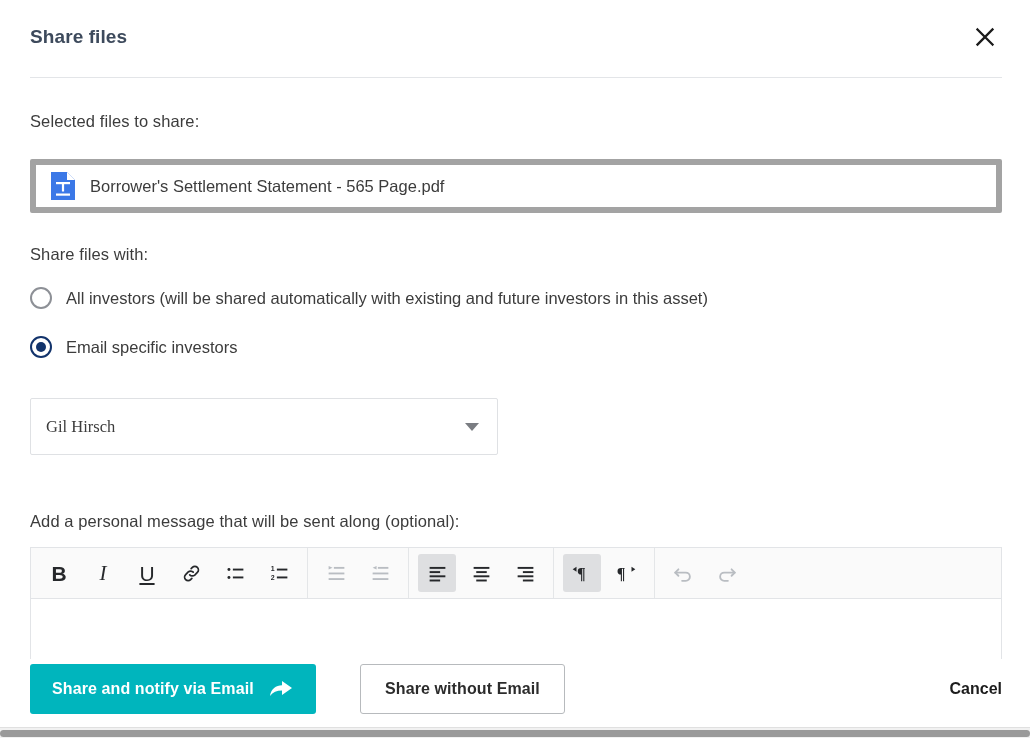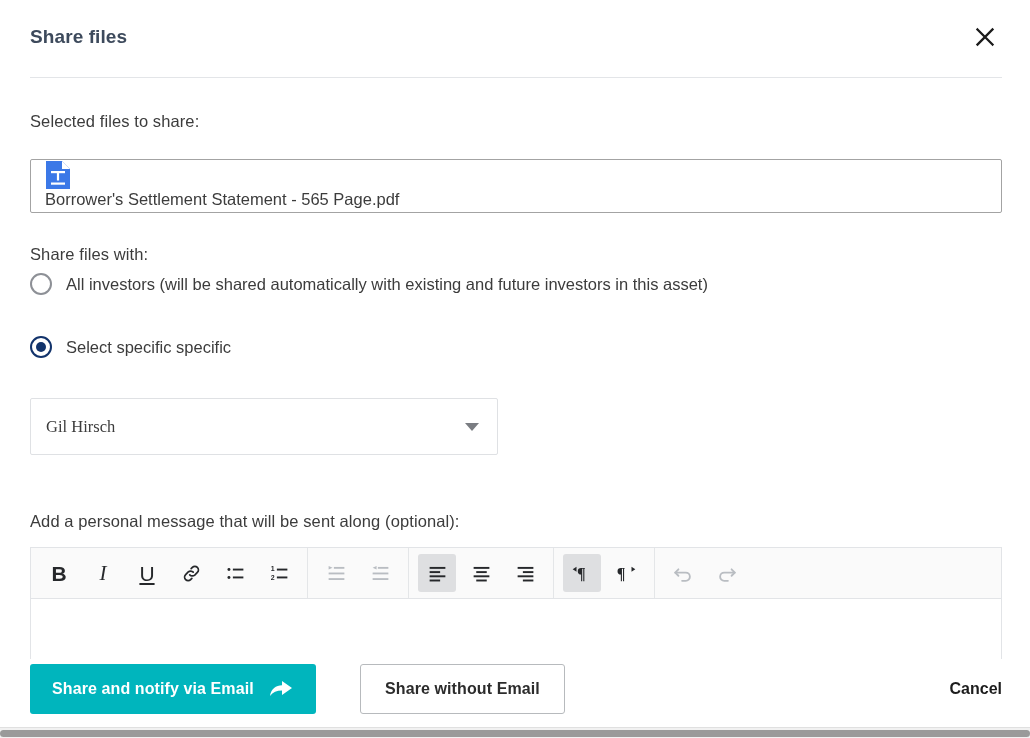--- a/index.html
+++ b/index.html
@@ -61,26 +61,26 @@
     letter-spacing: .1px;
   }
 
   
   .file-box {
     position: absolute;
     left: 30px;
     top: 159px;
     width: 972px;
     height: 54px;
-    border: 1px solid #a3a3a3;
+    border: 6px solid #a3a3a3;
     border-radius: 2px;
     box-sizing: border-box;
     background: #ffffff;
     display: flex;
-    flex-direction: column;
+    align-items: center;
   }
   .file-icon {
     margin-left: 14px;
     width: 26px;
     height: 30px;
     flex: 0 0 auto;
     display: block;
   }
   .file-name {
     margin-left: 14px;
@@ -304,28 +304,28 @@
       <path d="M17 1 l8 8 h-8 Z" fill="#ffffff"></path>
       <rect x="6" y="11" width="14" height="2.2" fill="#ffffff"></rect>
       <rect x="11.9" y="11" width="2.2" height="9.5" fill="#ffffff"></rect>
       <rect x="6" y="22.5" width="14" height="2.2" fill="#ffffff"></rect>
     </svg>
     <span class="file-name">Borrower's Settlement Statement - 565 Page.pdf</span>
   </div>
 
   <div class="field-label" style="left:30px; top:245px;">Share files with:</div>
 
-  <div class="radio-row" style="top:273px;">
+  <div class="radio-row" style="top:287px;">
     <span class="radio-mark off"></span>
     <span class="radio-label">All investors (will be shared automatically with existing and future investors in this asset)</span>
   </div>
 
   <div class="radio-row" style="top:336px;">
     <span class="radio-mark on"></span>
-    <span class="radio-label">Select specific specific</span>
+    <span class="radio-label">Email specific investors</span>
   </div>
 
   <div class="select-box">
     <span class="select-value">Gil Hirsch</span>
     <span class="select-caret"></span>
   </div>
 
   <div class="field-label" style="left:30px; top:512px;">Add a personal message that will be sent along (optional):</div>
 
   <div class="editor">

